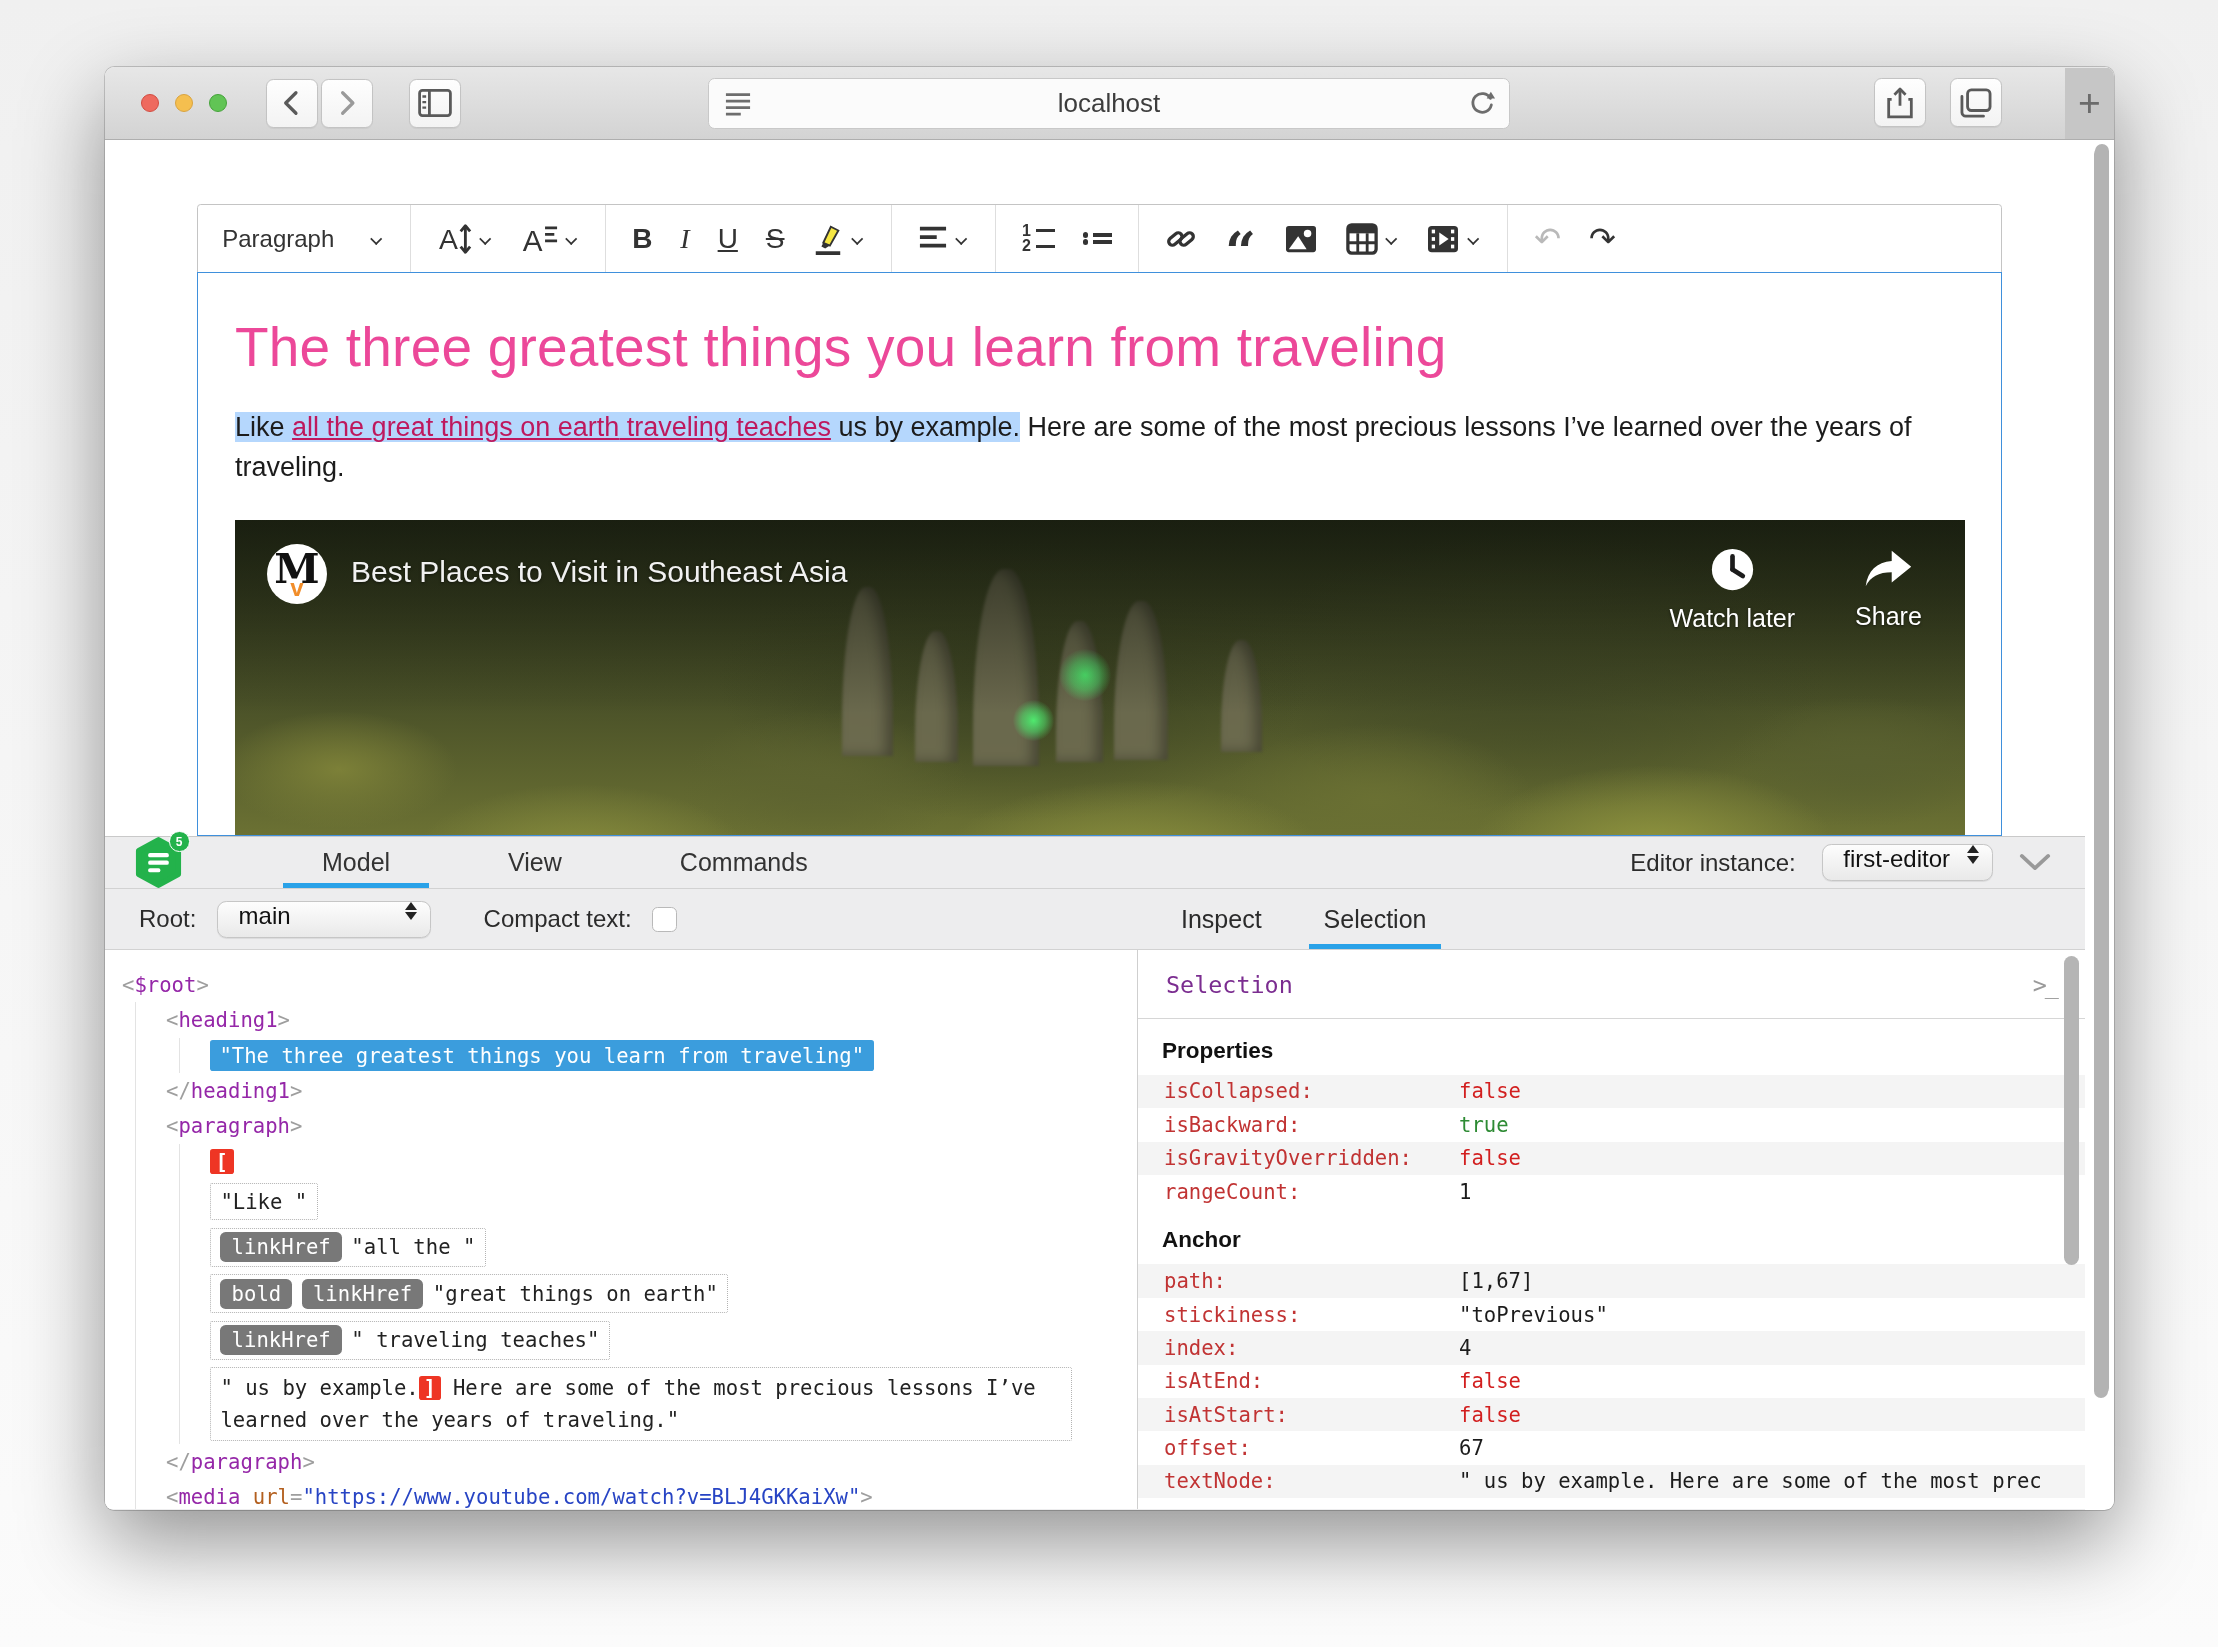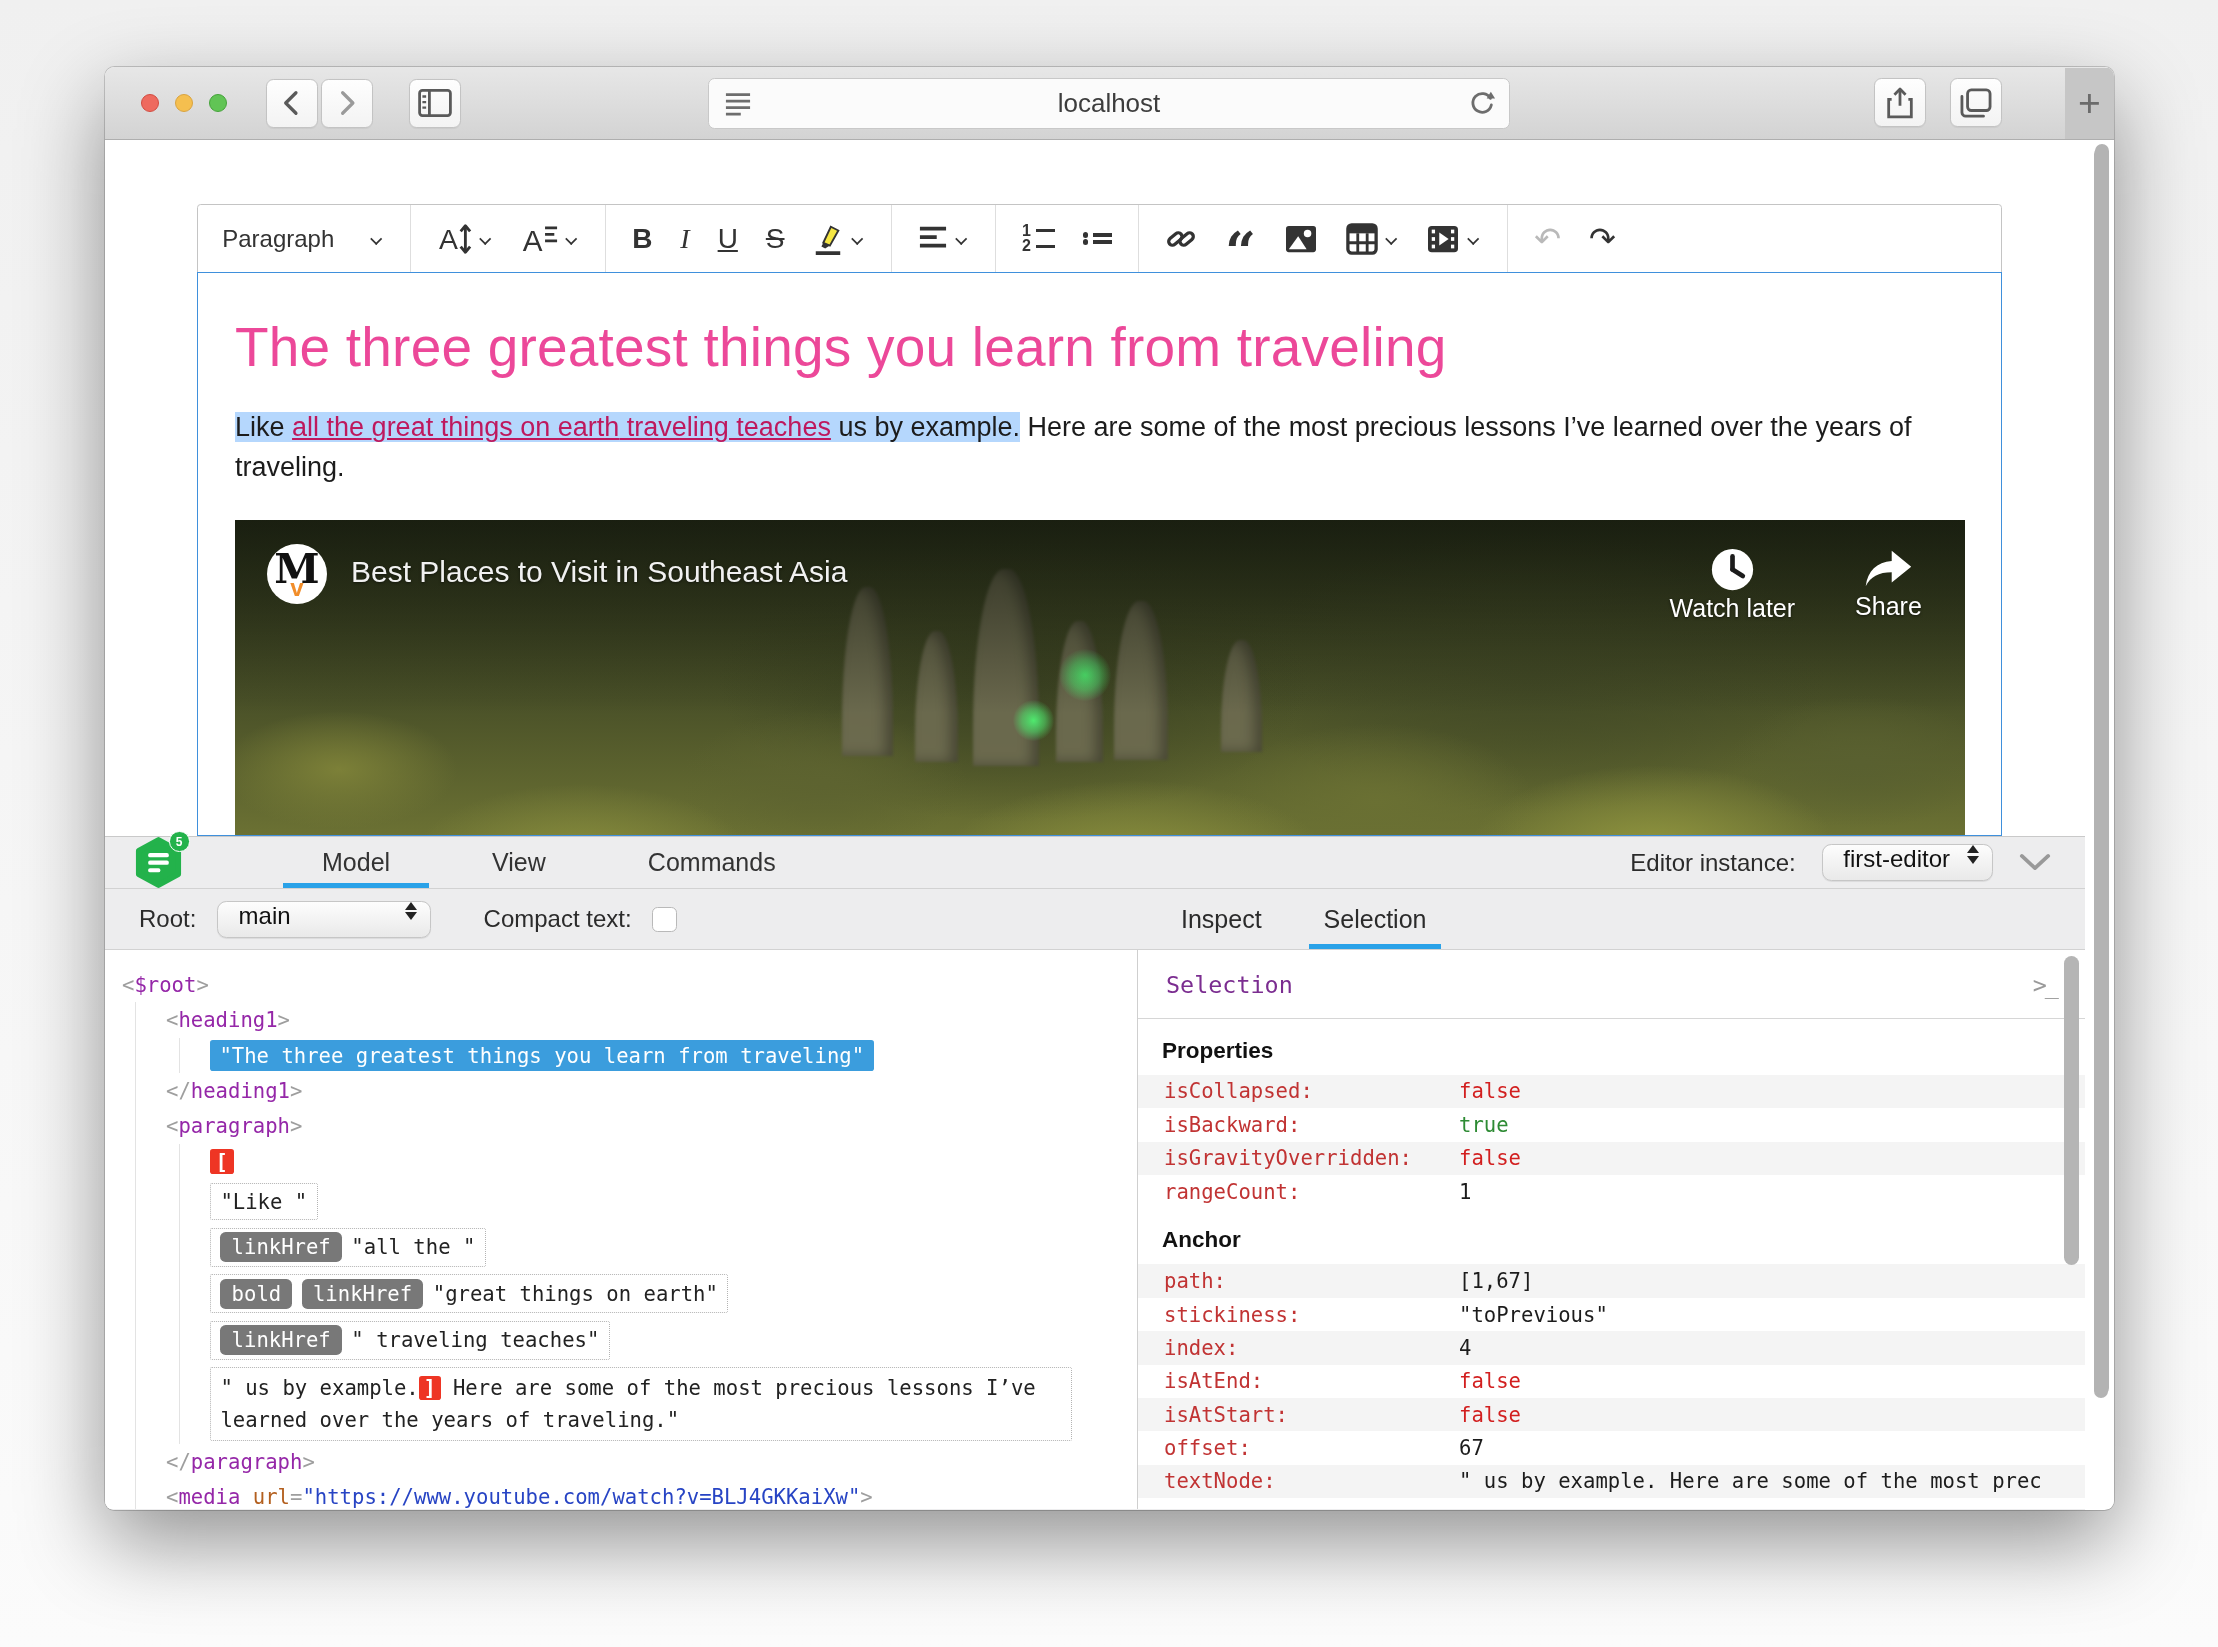--- a/index.html
+++ b/index.html
@@ -109,31 +109,31 @@
   .tower { position:absolute; background:#6e6c51; border-radius:46% 46% 5.6px 5.6px / 80% 80% 0 0;
     filter:blur(1.4px); opacity:.92; box-shadow:inset -7.5px 0 13px rgba(0,0,0,.35); }
   .glow { position:absolute; border-radius:50%;
     background:radial-gradient(circle,#4fe96e 0%, rgba(79,233,110,.55) 40%, rgba(79,233,110,0) 72%); }
   .video-top { position:absolute; left:0; right:0; top:0; padding:24px 32px; display:flex; align-items:flex-start; }
   .yt-avatar { width:60px; height:60px; border-radius:50%; background:#fff; position:relative; overflow:hidden; flex:0 0 auto; }
   .yt-avatar .m { position:absolute; left:0; right:0; top:1.9px; text-align:center; font-size:41px; font-weight:bold; color:#111; font-family:"DejaVu Serif",serif;}
   .yt-avatar .v { position:absolute; left:0; right:0; bottom:1.9px; text-align:center; font-size:24px; font-weight:bold; color:#f18d2a; }
   .yt-title { color:#f1f1f1; font-size:30px; margin:11.2px 0 0 24px; text-shadow:0 0.9px 2.8px rgba(0,0,0,.5); flex:1 1 auto; }
   .yt-actions { display:flex; gap:60px; margin:3.7px 11.2px 0 0; }
-  .yt-action { display:flex; flex-direction:column; align-items:center; gap:2px; color:#fff; font-size:25px; text-shadow:0 0.9px 2.8px rgba(0,0,0,.6); }
+  .yt-action { display:flex; flex-direction:column; align-items:center; gap:12px; color:#fff; font-size:25px; text-shadow:0 0.9px 2.8px rgba(0,0,0,.6); }
   
   .inspector { position:absolute; left:0; top:696px; width:1980px; height:674px;
     background:#ededee; border-top:0.9px solid #c9c9c9; font-size:24px; color:#2b2b2b; }
   .insp-header { height:52px; display:flex; align-items:center; border-bottom:0.9px solid #d2d2d2; position:relative; }
   .ck-logo { position:relative; width:47px; height:51px; margin-left:30px; }
   .ck-logo svg { display:block; }
   .ck-badge { position:absolute; right:-7.5px; top:-5.6px; width:20.6px; height:20.6px; border-radius:50%;
     background:#23b24b; border:1.9px solid #fff; color:#fff; font-size:12px; font-weight:bold;
     display:flex; align-items:center; justify-content:center; }
-  .insp-tabs { display:flex; margin-left:101px; gap:24px; height:100%; }
+  .insp-tabs { display:flex; margin-left:101px; gap:40px; height:100%; }
   .insp-tab { padding:0 39px; display:flex; align-items:center; font-size:25px; color:#333; position:relative; }
   .insp-tab.active::after { content:""; position:absolute; left:0; right:0; bottom:0; height:4.7px; background:#2aa2e8; }
   .insp-right { position:absolute; right:34px; display:flex; align-items:center; gap:26px; }
   .mac-select { height:37px; background:linear-gradient(180deg,#fdfdfd,#e9e9e9);
     border:0.9px solid #c6c6c6; border-radius:9.4px; display:flex; 
     padding:0 13px 0 20.6px; gap:17px; font-size:24px; color:#111; box-shadow:0 0.9px 0.9px rgba(0,0,0,.08);}
   .stepper { display:flex; flex-direction:column; gap:2.8px; }
   .stepper i { width:0; height:0; border-left:6.6px solid transparent; border-right:6.6px solid transparent; display:block; }
   .stepper .up { border-bottom:8.4px solid #222; }
   .stepper .dn { border-top:8.4px solid #222; }

